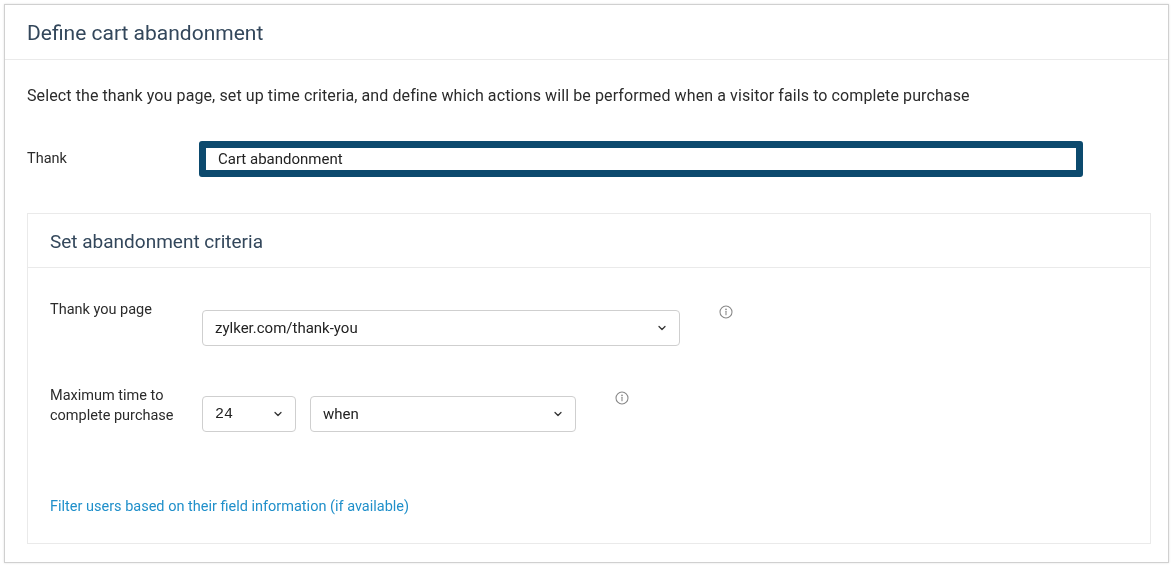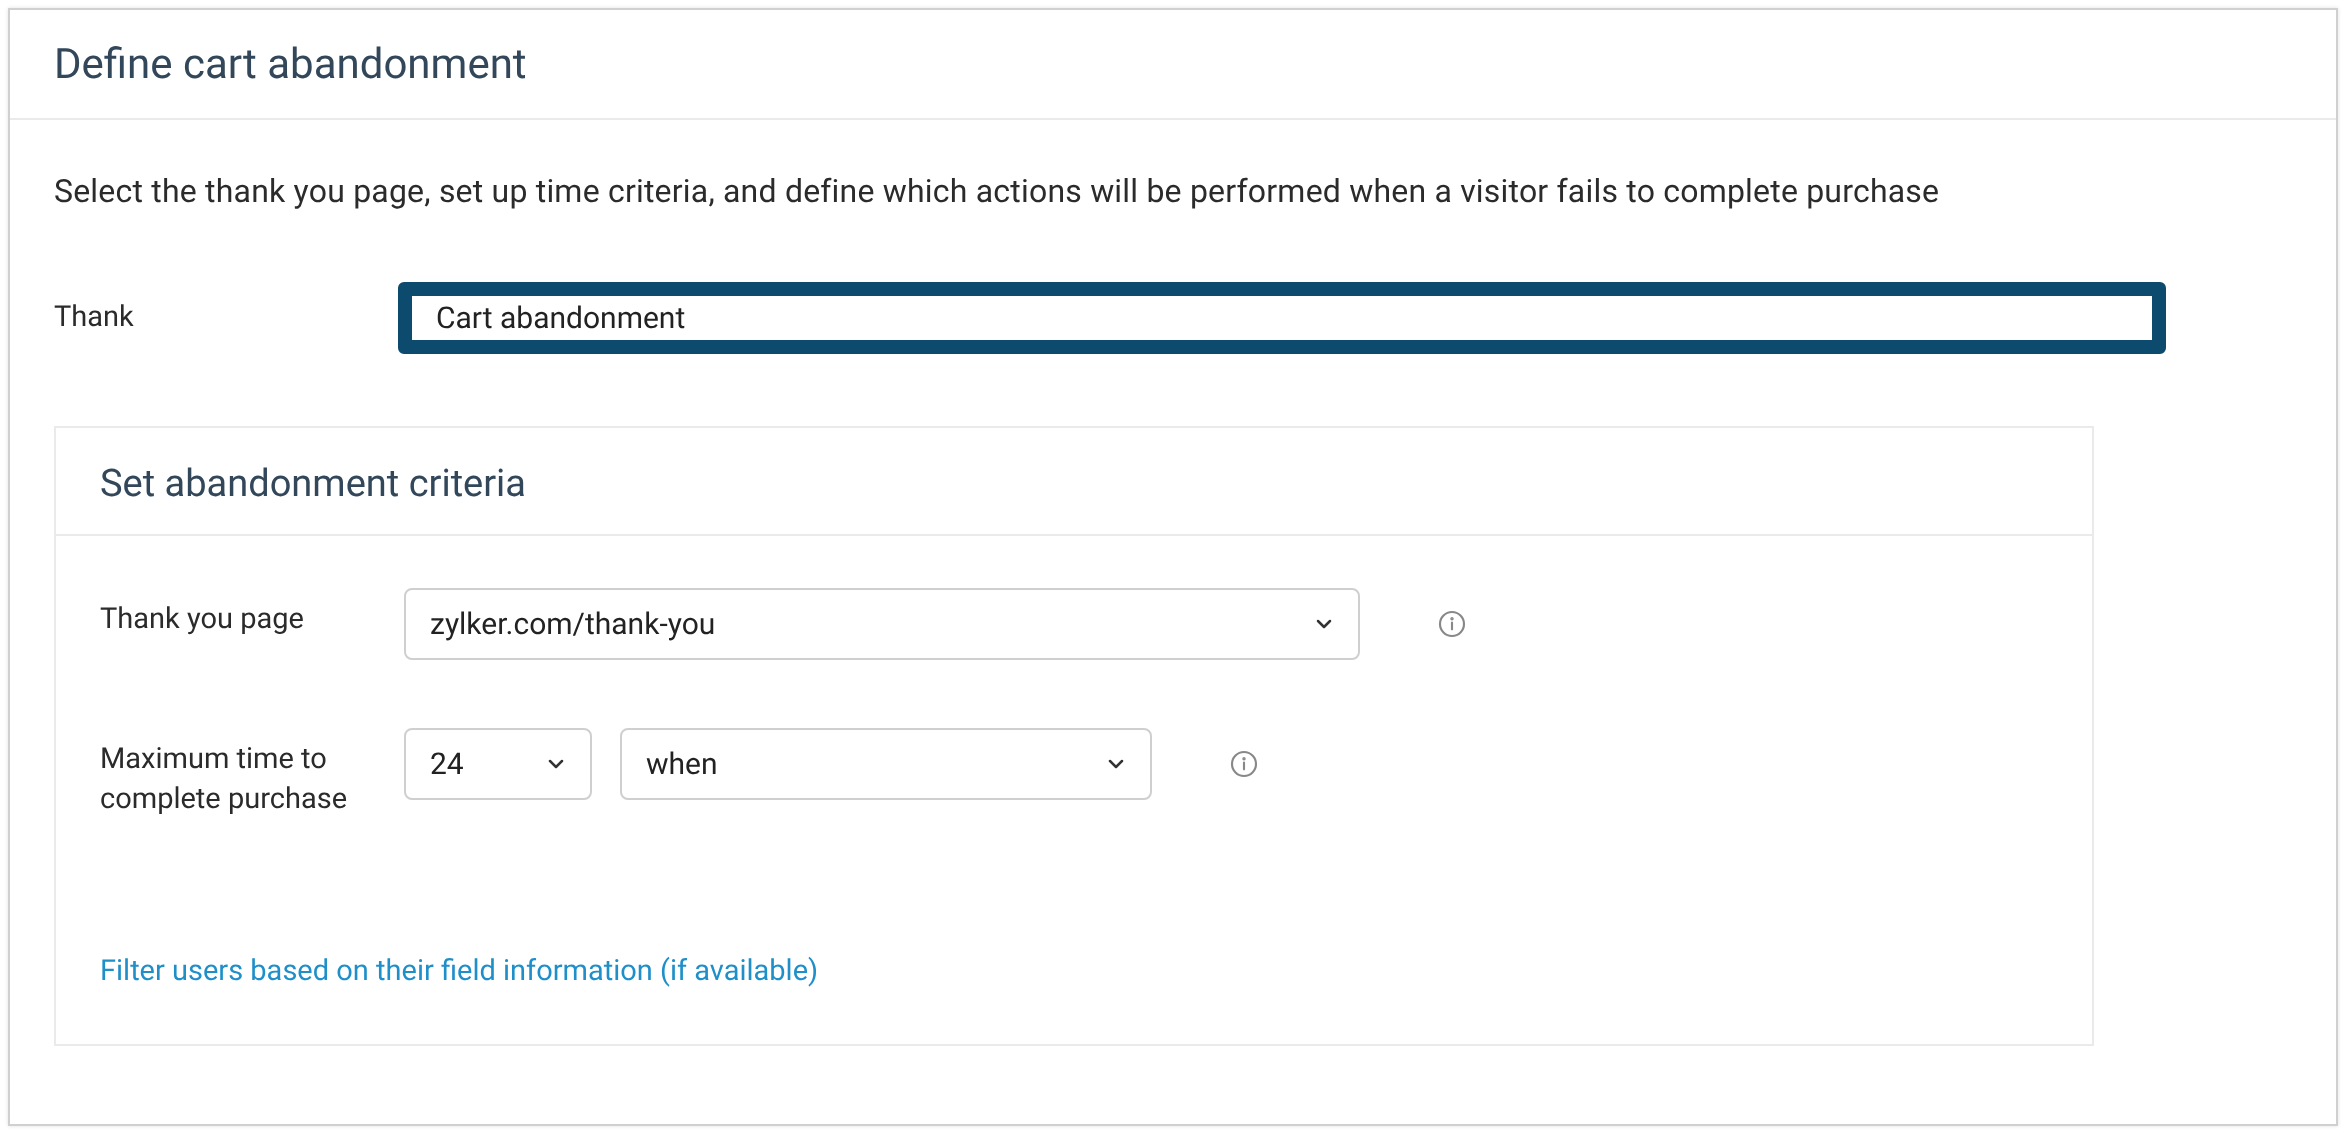--- a/index.html
+++ b/index.html
@@ -57,21 +57,21 @@
       border-radius: 3px;
       padding: 0 12px;
       font-size: 15px;
       color: #222;
       background: #fff;
       font-family: inherit;
     }
     .criteria-box {
       border: 1px solid #eaeaea;
       margin-top: 0;
-      width: 1020px;
+      width: 1124px;
     }
     .criteria-header {
       padding: 16px 22px 14px 22px;
       border-bottom: 1px solid #eaeaea;
     }
     .criteria-title {
       font-size: 19px;
       font-weight: 400;
       color: #33475b;
     }
@@ -86,39 +86,41 @@
     .criteria-label {
       width: 152px;
       font-size: 14.5px;
       color: #2b2b2b;
       line-height: 1.4;
       padding-top: 6px;
     }
     .select-wrap {
       position: relative;
       display: inline-block;
+      margin-top: 16px;
     }
     .select-box {
       height: 36px;
       border: 1px solid #cfcfcf;
       border-radius: 4px;
       background: #fff;
       padding: 0 36px 0 12px;
       font-size: 15px;
       color: #222;
       display: flex;
       align-items: center;
       cursor: pointer;
       font-family: inherit;
     }
     .select-thank-you {
       width: 478px;
     }
     .select-number {
       width: 94px;
+      font-family: Liberation Mono, monospace;
     }
     .select-unit {
       width: 266px;
     }
     .chevron {
       position: absolute;
       right: 12px;
       top: 50%;
       transform: translateY(-50%);
       pointer-events: none;

